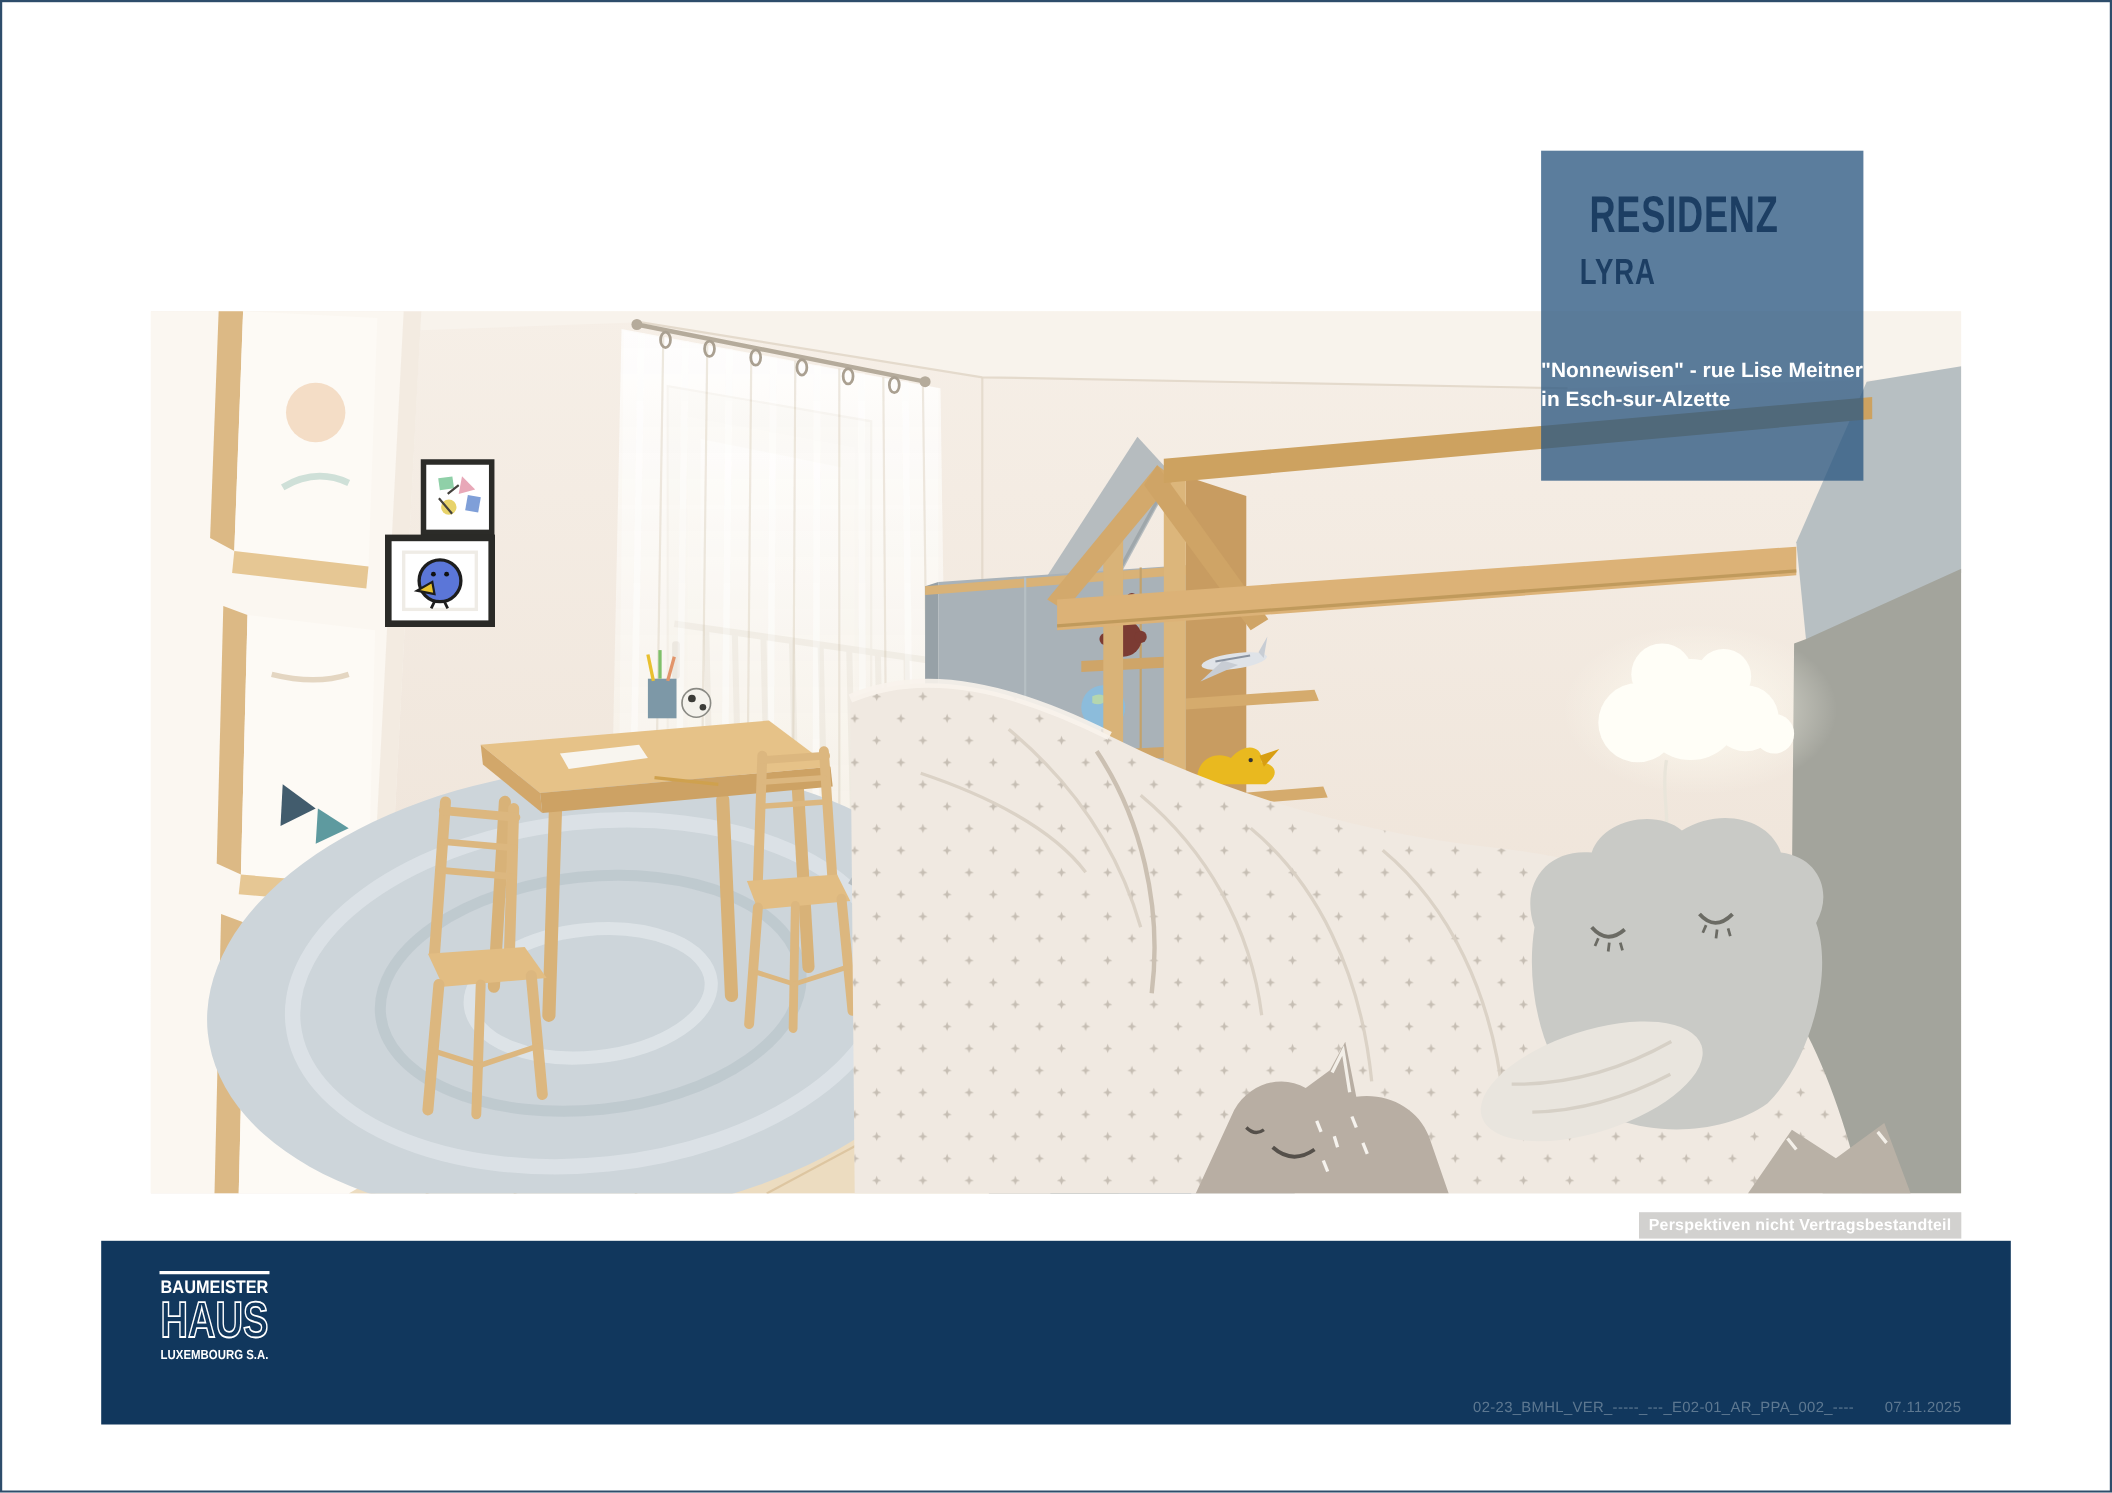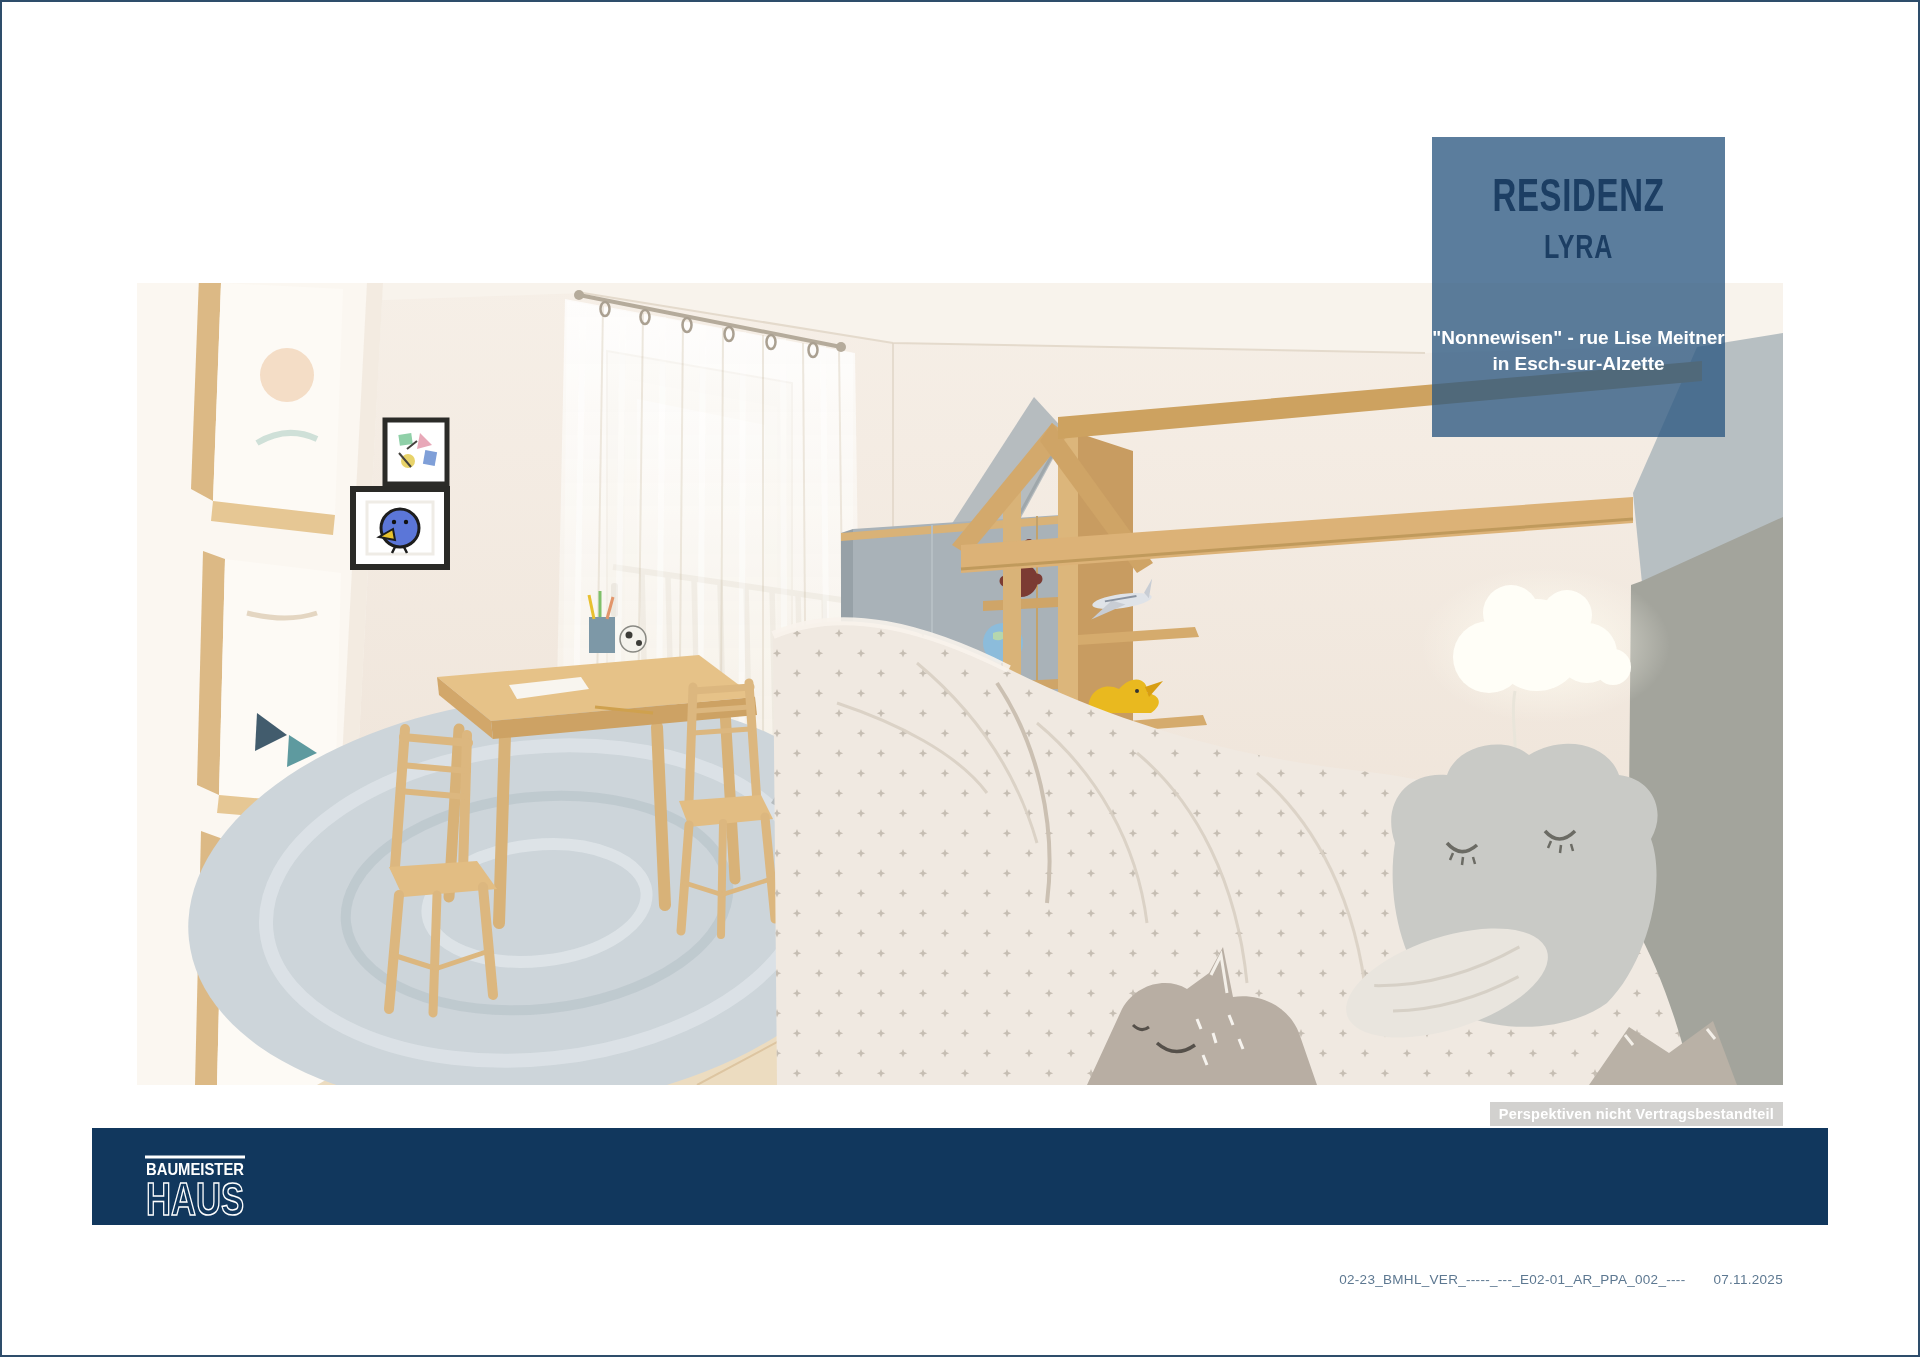--- a/index.html
+++ b/index.html
@@ -4,36 +4,36 @@
 <style>
   html,body{margin:0;padding:0;background:#ffffff;}
   body{width:1920px;height:1357px;position:relative;overflow:hidden;
        font-family:"Liberation Sans",sans-serif;}
   .page-border{position:absolute;inset:0;border:2px solid #2e4d6b;pointer-events:none;z-index:50;}
 
   
   .scene{position:absolute;left:137px;top:283px;width:1646px;height:802px;display:block;}
 
   
-  .badge{position:absolute;left:1432px;top:137px;width:293px;height:300px;
-         background:rgba(45,88,130,0.78);z-index:10;text-align:center;color:#1c3e63;}
+  .badge{position:absolute;left:1401px;top:137px;width:293px;height:300px;
+         background:rgba(45,88,130,0.78);z-index:10;text-align:left;color:#1c3e63;}
   .badge-title{margin-top:30px;font-size:47px;font-weight:bold;letter-spacing:1px;
                transform:scaleX(0.70);transform-origin:center;white-space:nowrap;}
   .badge-subtitle{margin-top:6px;font-size:33px;font-weight:bold;letter-spacing:1px;
                   transform:scaleX(0.76);transform-origin:center;}
   .badge-loc{position:absolute;left:0;right:0;top:188px;color:#ffffff;font-weight:bold;
              font-size:19px;line-height:26px;}
 
   
   .disclaimer{position:absolute;right:137px;top:1058px;z-index:11;color:#ffffff;
               font-weight:bold;font-size:14.5px;padding:4px 9px;
               background:rgba(105,103,96,0.30);letter-spacing:0.2px;margin-top:44px;}
 
   
-  .footer{position:absolute;left:92px;top:1128px;width:1736px;height:97px;background:#11375d;z-index:10;}
+  .footer{position:absolute;left:92px;top:1128px;width:1736px;height:167px;background:#11375d;z-index:10;}
   .logo{position:absolute;left:52px;top:27px;width:102px;height:86px;}
   .company{position:absolute;left:162px;top:26px;color:#ccd9e6;font-size:16px;line-height:19.5px;}
   .company .name{color:#ffffff;font-weight:bold;font-size:17.5px;margin-bottom:2px;}
 
   .docmeta{position:absolute;top:1272px;right:137px;display:flex;gap:28px;z-index:10;
            font-size:13.5px;color:#5d7891;letter-spacing:0.3px;}
 </style>
 </head>
 <body>
 

